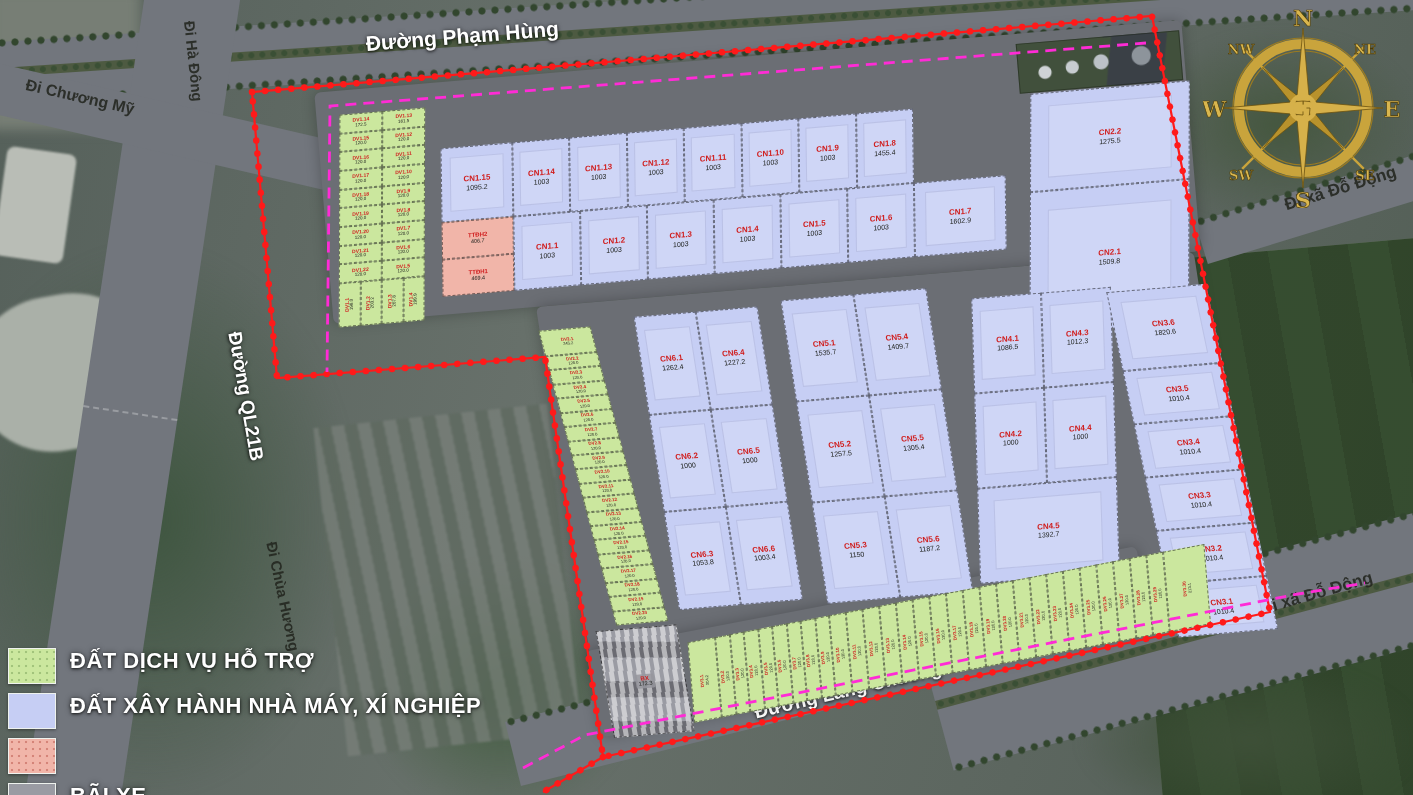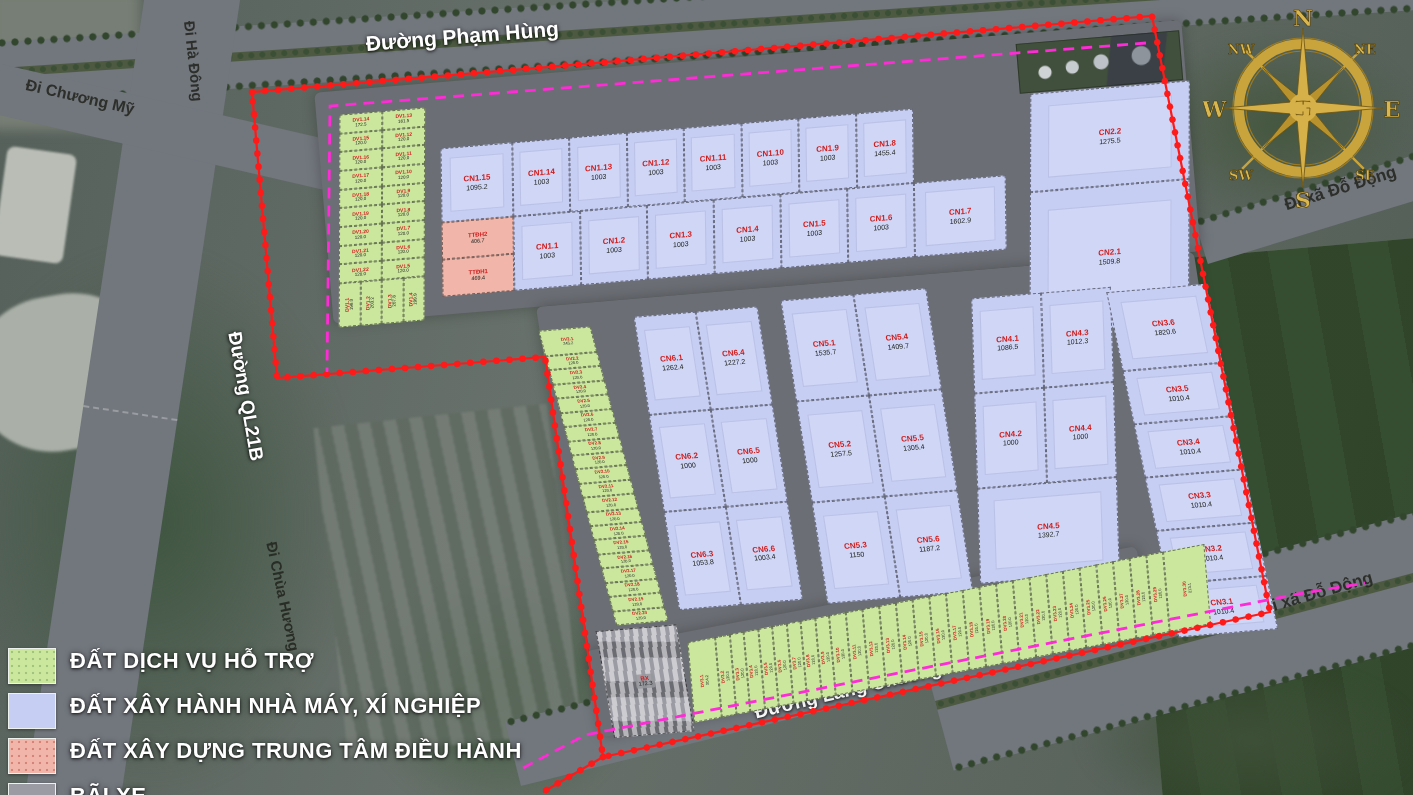--- a/index.html
+++ b/index.html
@@ -929,21 +929,20 @@
     <div class="leg-row">
       <div class="sw sw-dv"></div>
       <div class="leg-label">ĐẤT DỊCH VỤ HỖ TRỢ</div>
     </div>
     <div class="leg-row">
       <div class="sw sw-cn"></div>
       <div class="leg-label">ĐẤT XÂY HÀNH NHÀ MÁY, XÍ NGHIỆP</div>
     </div>
     <div class="leg-row">
       <div class="sw sw-ttdh"></div>
-      <div class="leg-label">ĐẤT XÂY DỰNG TRUNG TÂM ĐIỀU HÀNH</div>
     </div>
     <div class="leg-row">
       <div class="sw sw-bx"></div>
       <div class="leg-label">BÃI XE</div>
     </div>
   </div>
 
 </div>
 
 </body></html>

